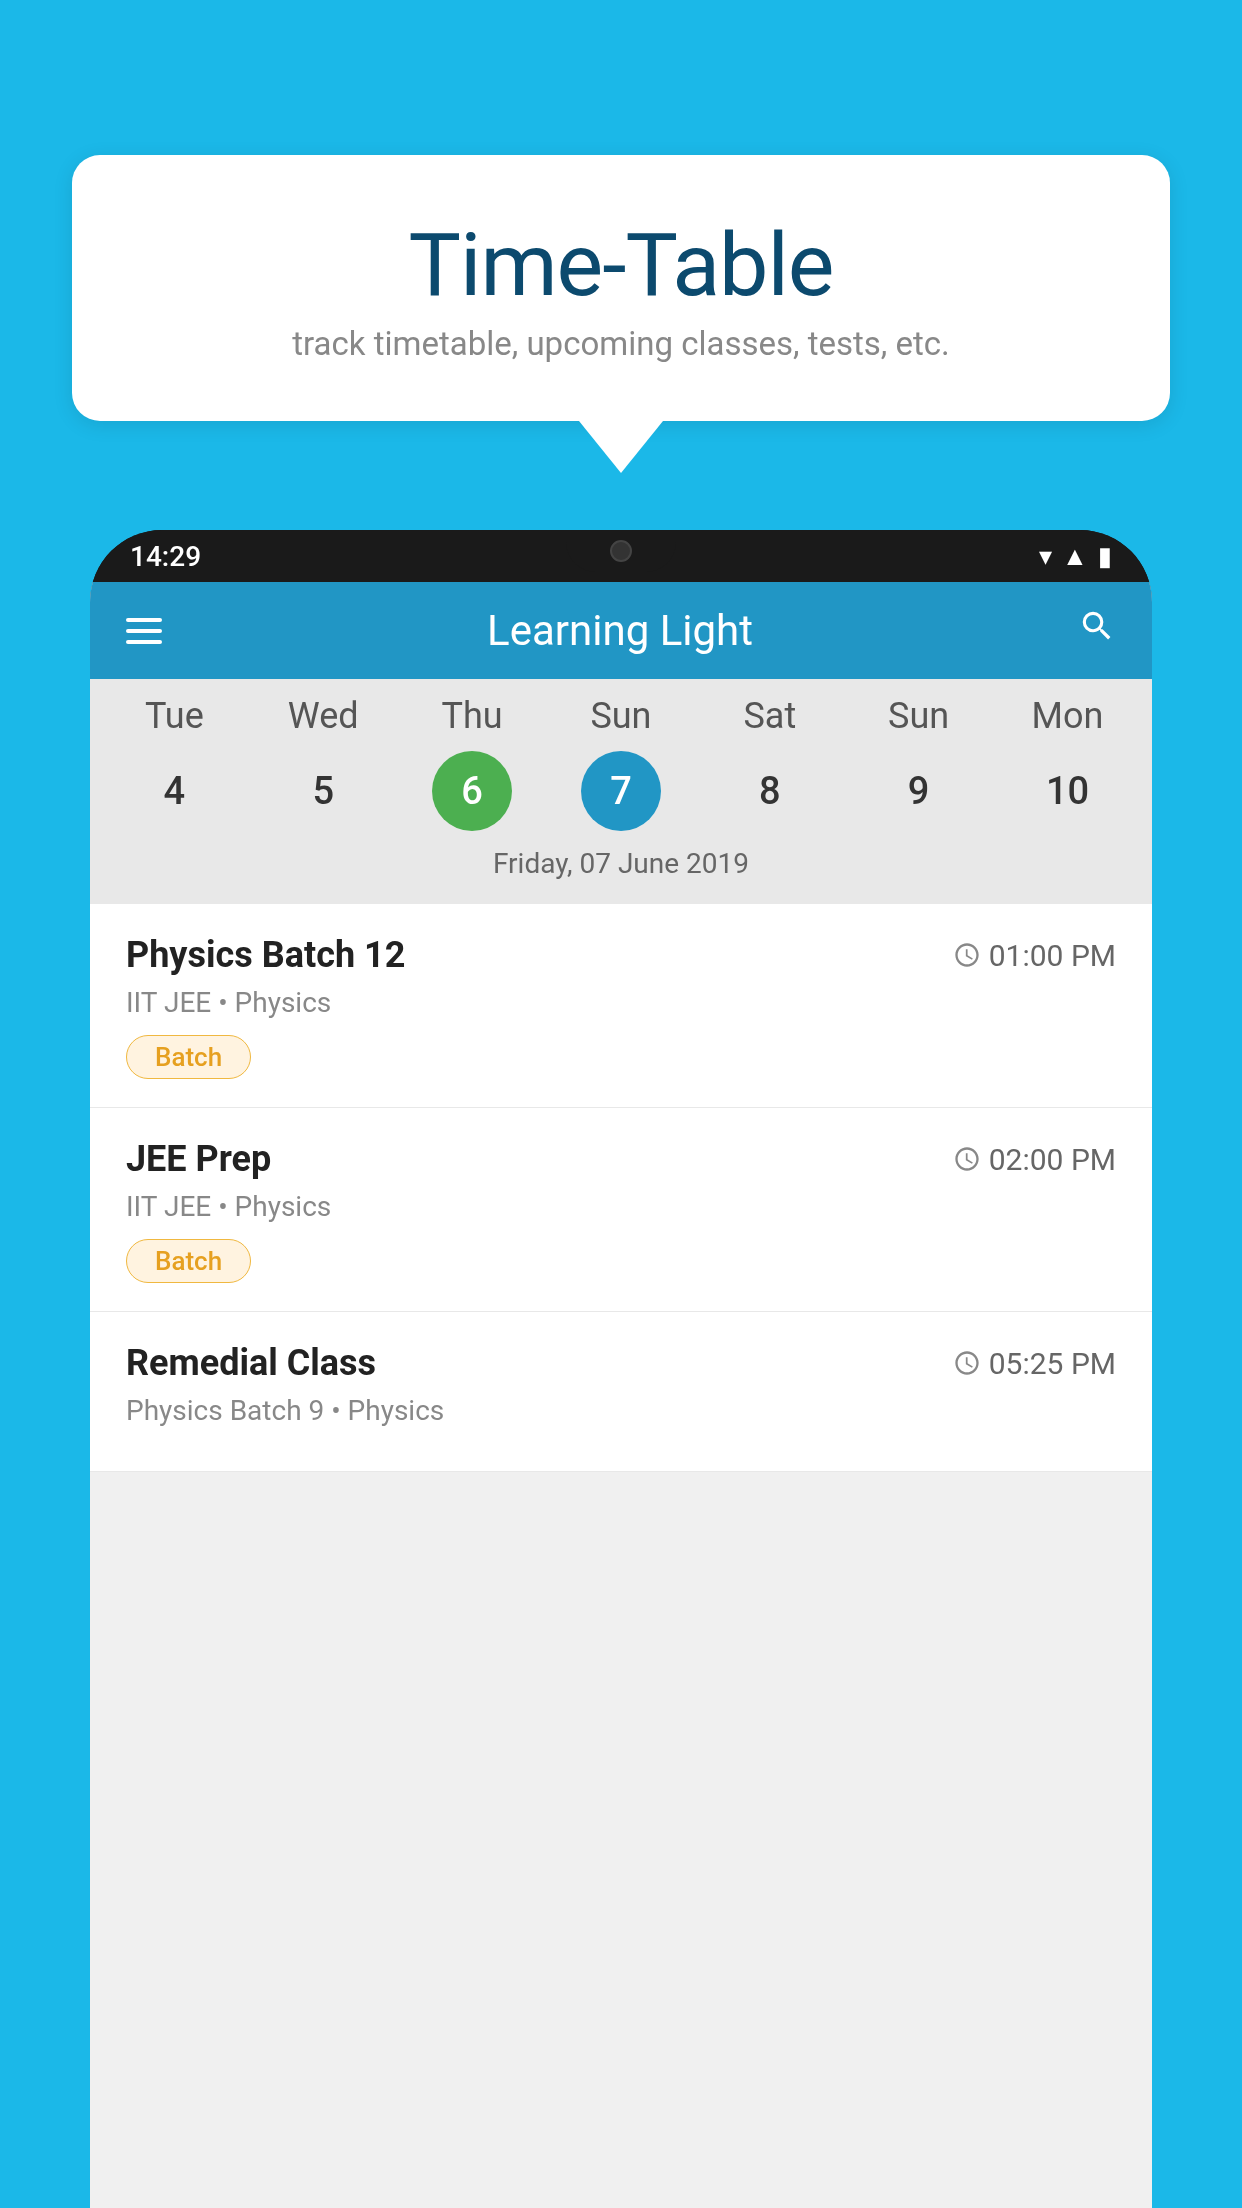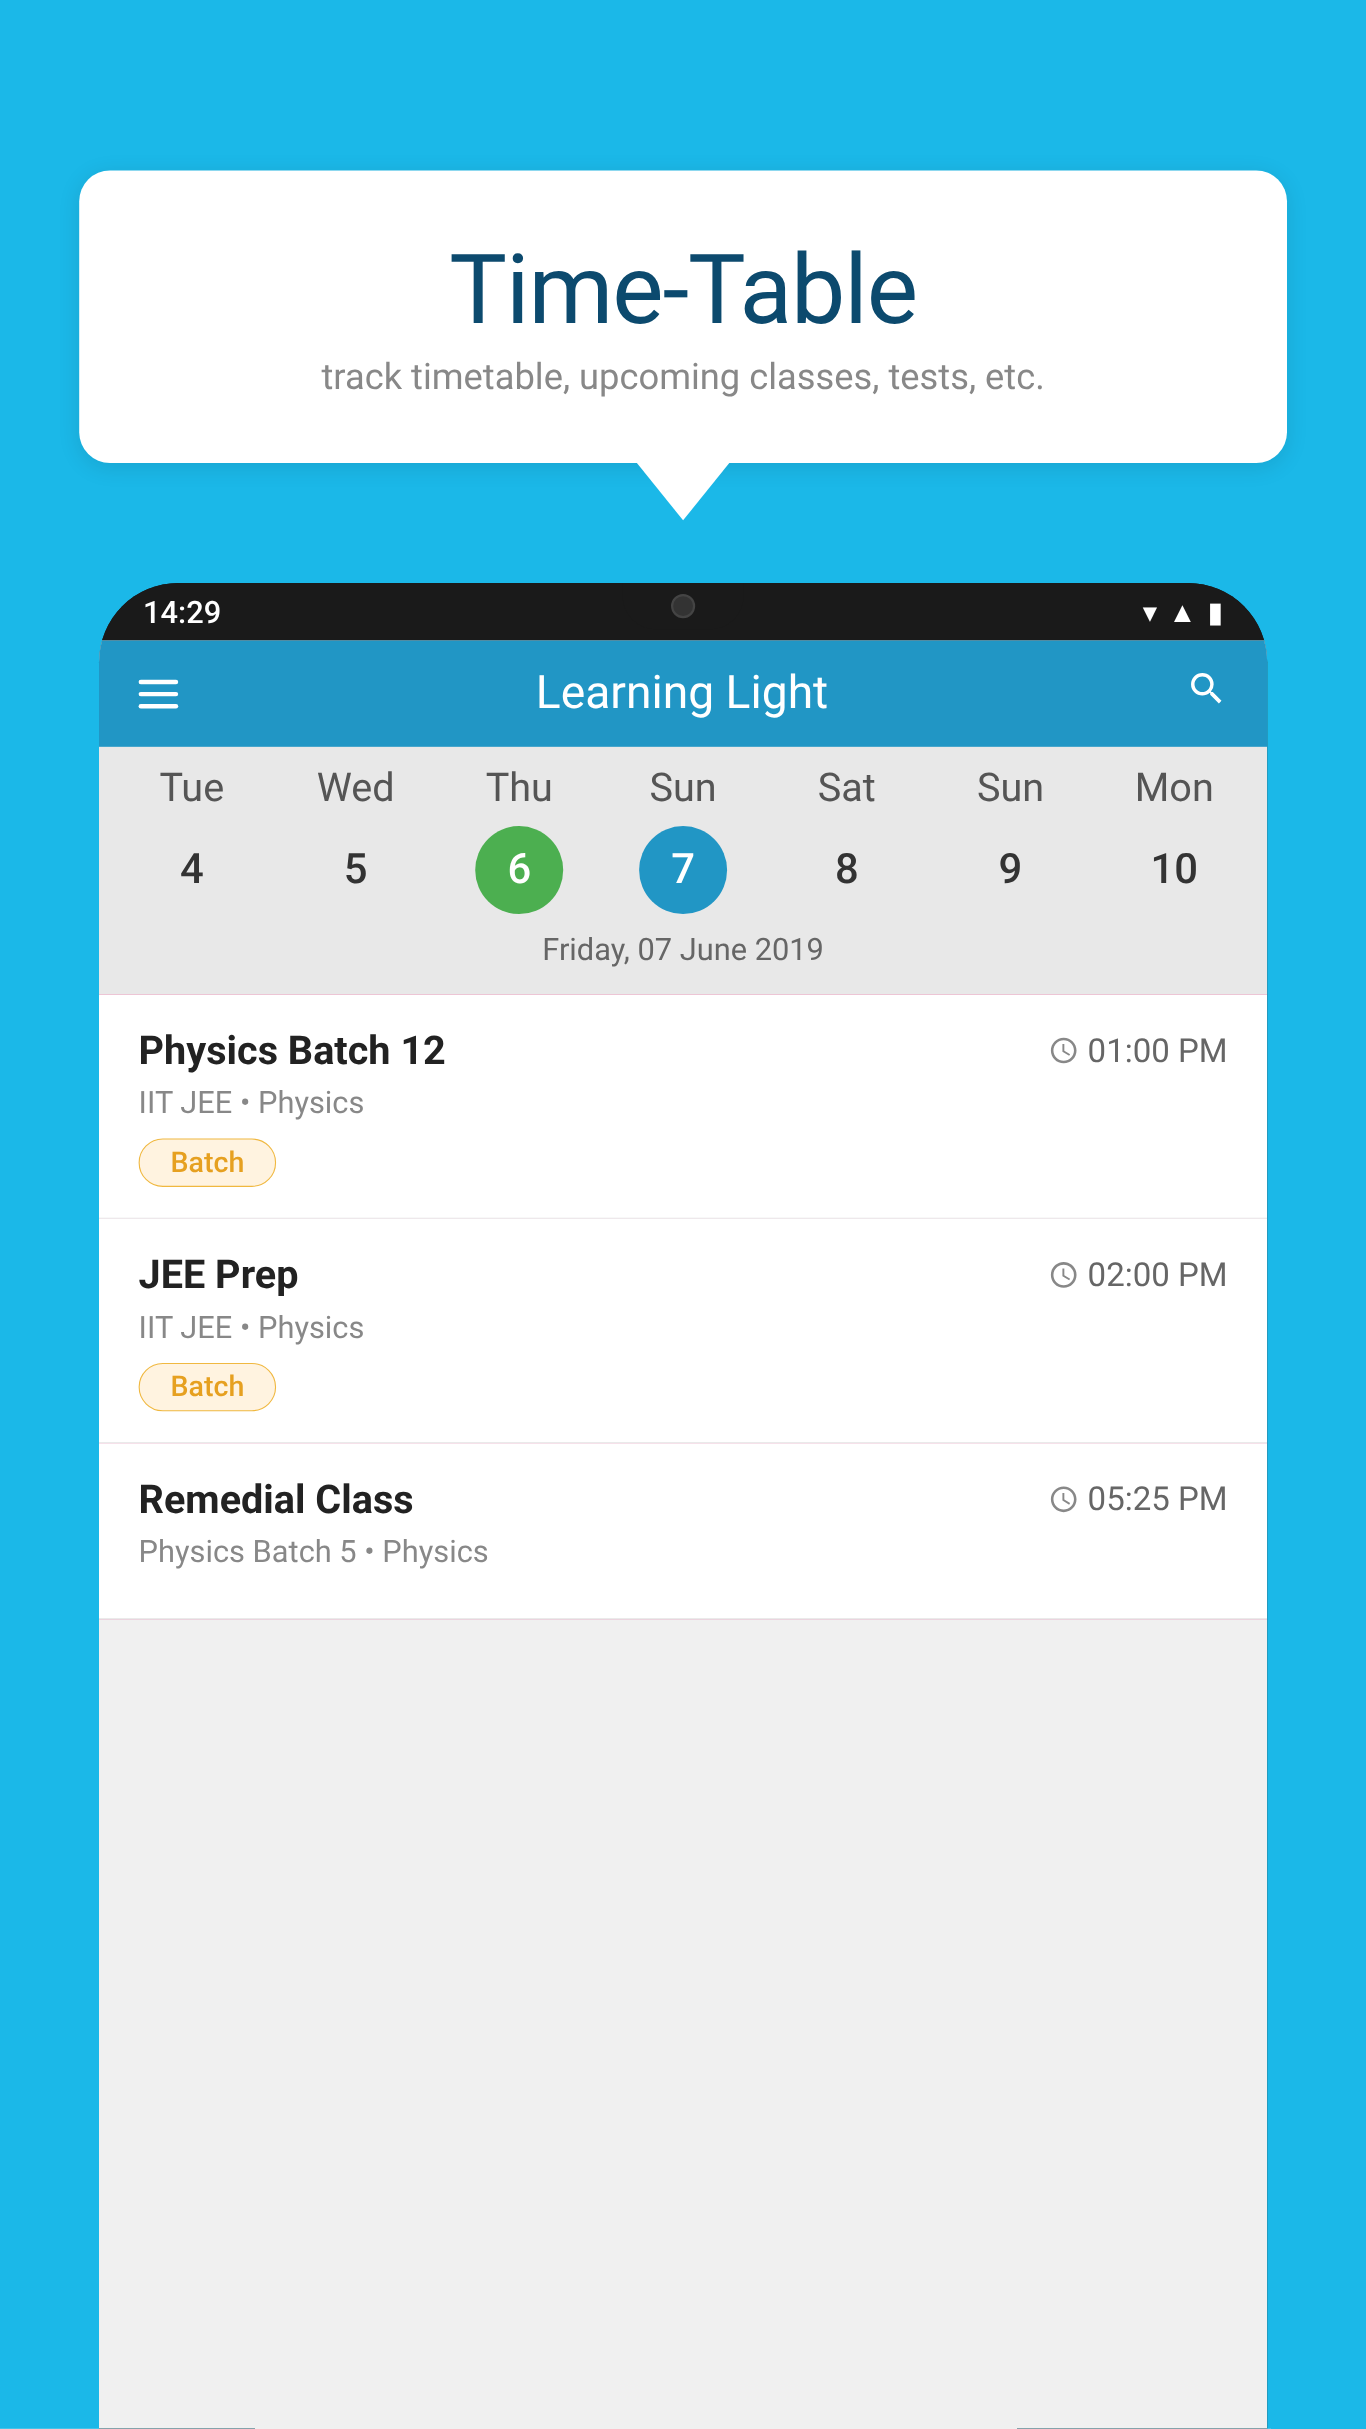--- a/index.html
+++ b/index.html
@@ -372,18 +372,18 @@
         <div class="class-item">
       <div class="class-item-header">
         <div class="class-name">Remedial Class</div>
         <div class="class-time">
           <svg class="clock-icon" width="28" height="28" viewBox="0 0 24 24" fill="#888">
             <path d="M12 2C6.48 2 2 6.48 2 12s4.48 10 10 10 10-4.48 10-10S17.52 2 12 2zm0 18c-4.41 0-8-3.59-8-8s3.59-8 8-8 8 3.59 8 8-3.59 8-8 8zm.5-13H11v6l5.25 3.15.75-1.23-4.5-2.67V7z"></path>
           </svg>
           05:25 PM
         </div>
       </div>
-      <div class="class-subtitle">Physics Batch 5 • Physics</div>
+      <div class="class-subtitle">Physics Batch 9 • Physics</div>
 
     </div>
       </div>
   </div>
 </div>
 
 </body></html>

